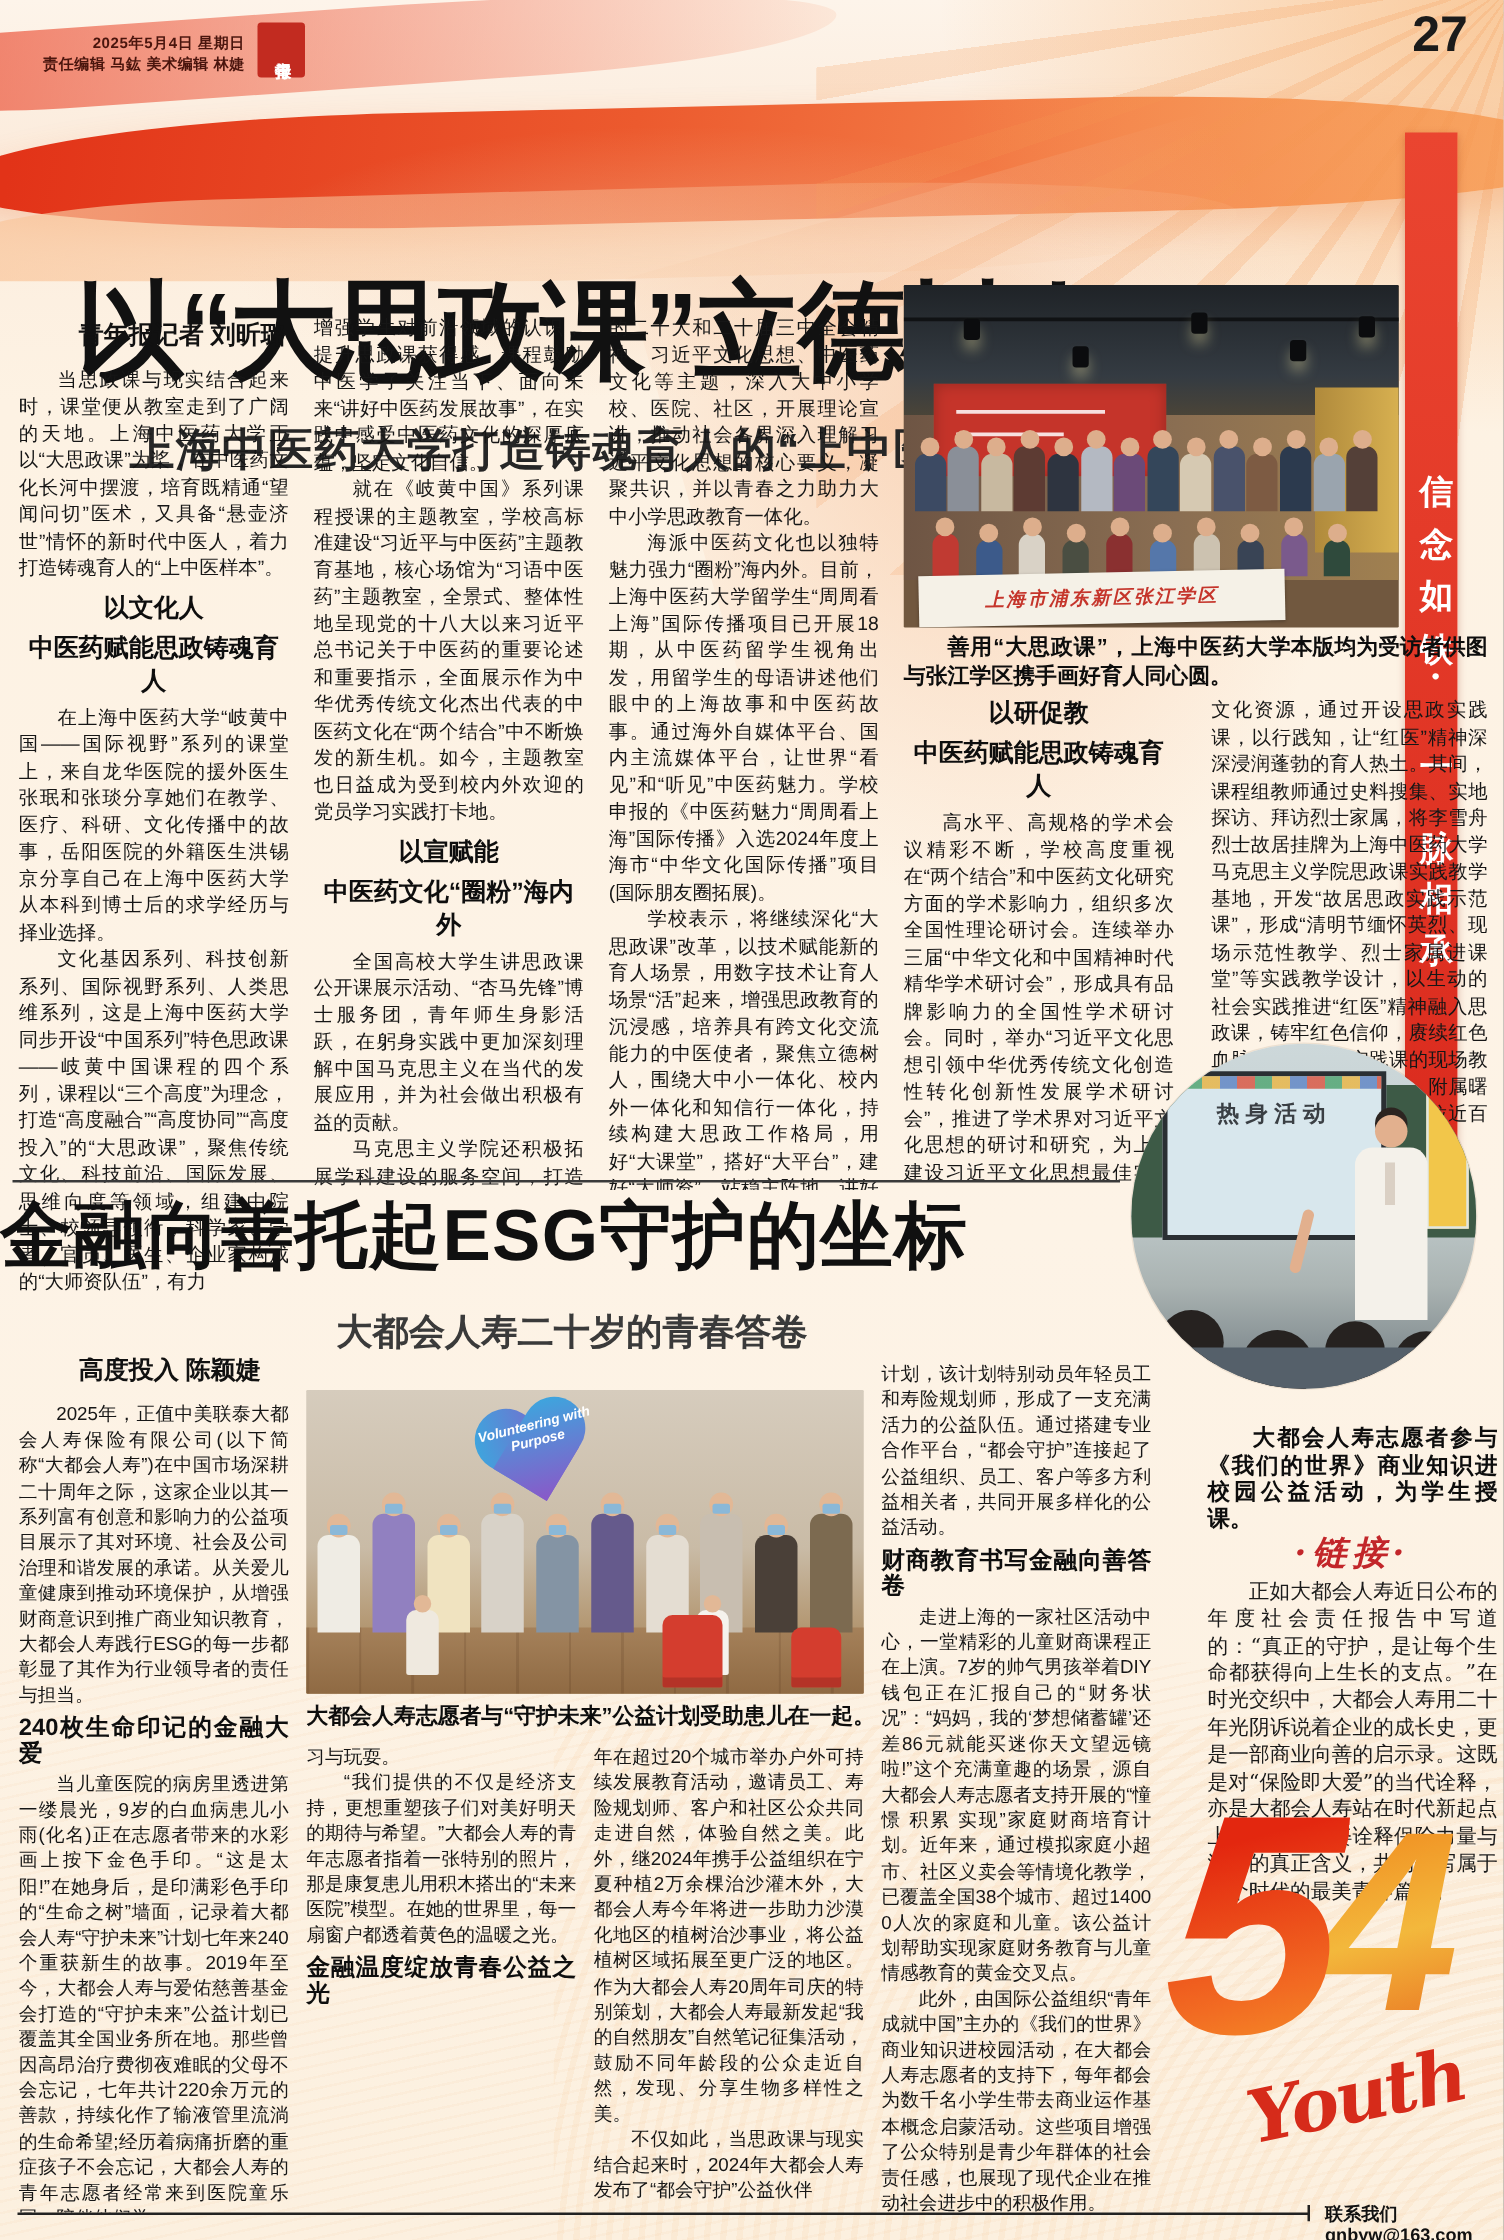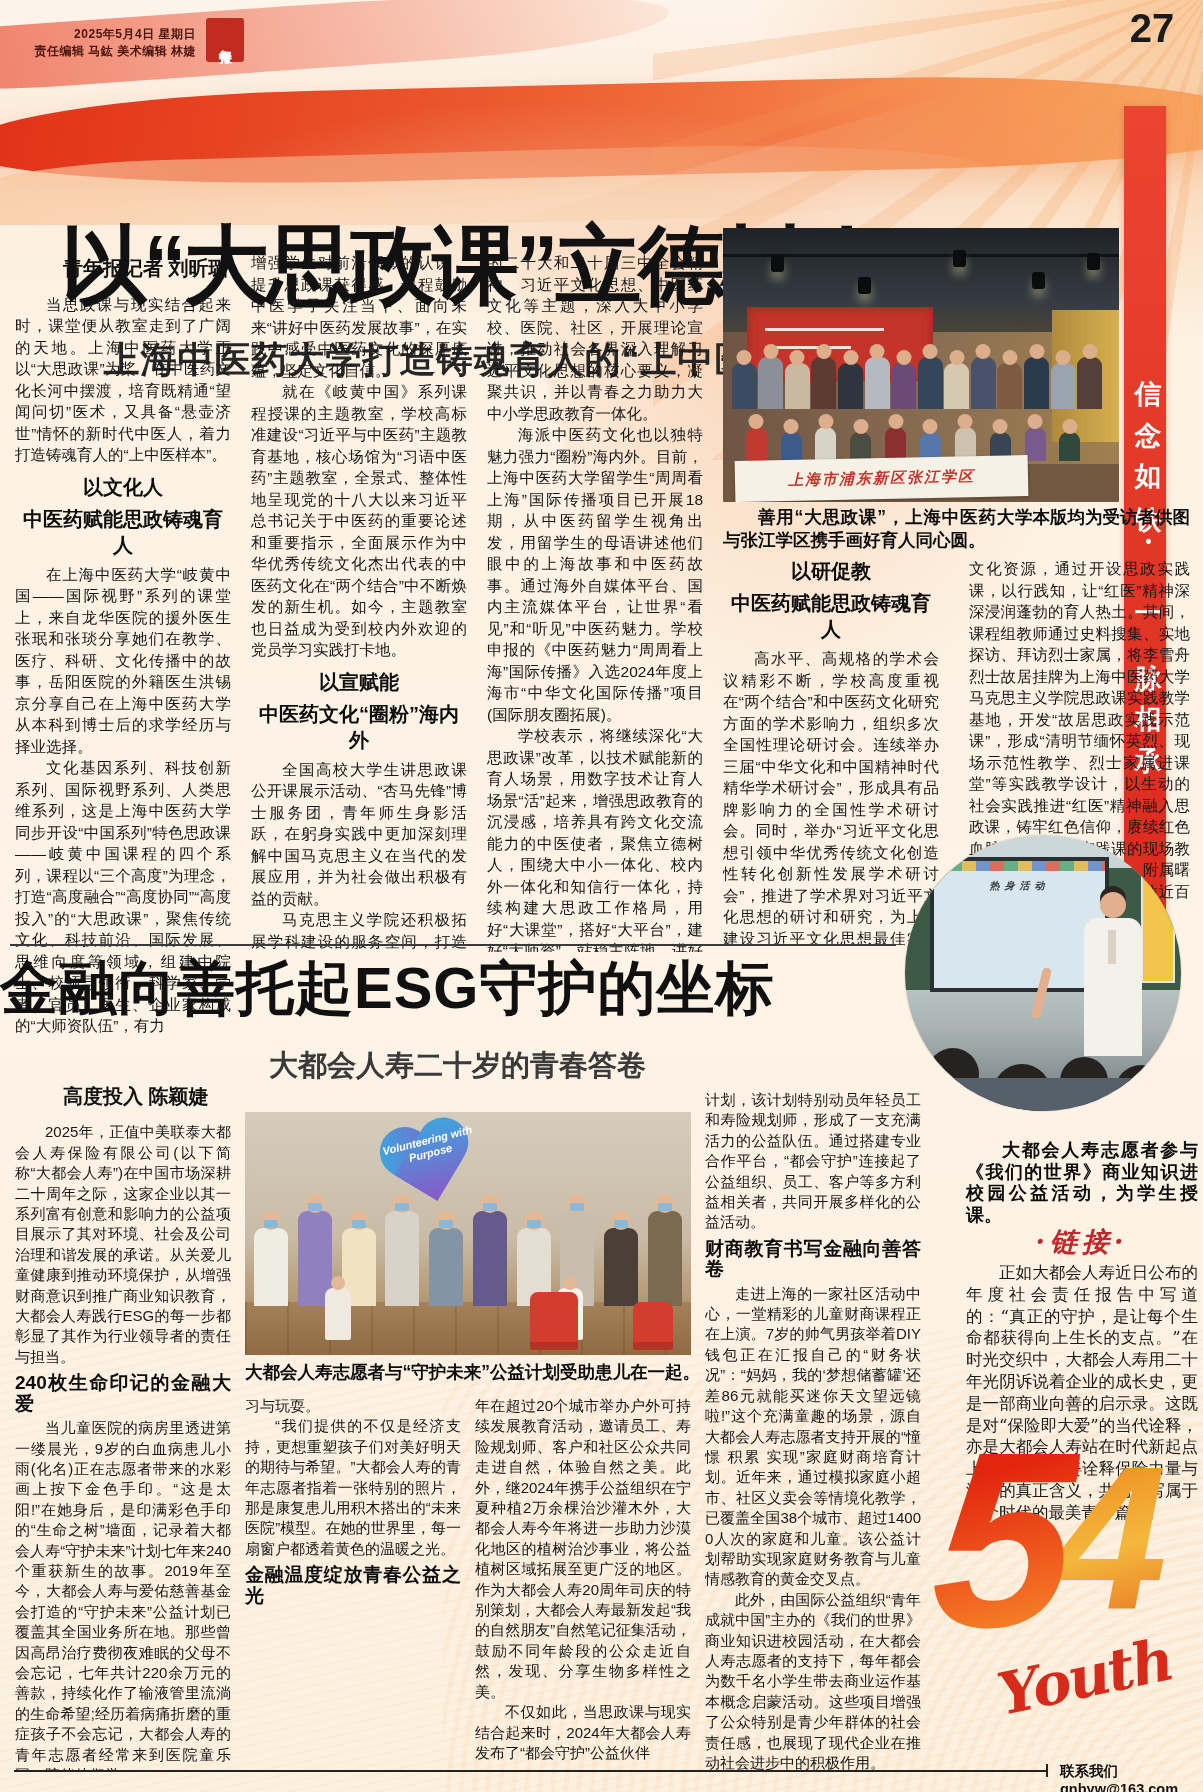--- a/index.html
+++ b/index.html
@@ -146,22 +146,22 @@
         white-space:nowrap;overflow:hidden;}
   
   .cphoto{left:905px;top:835px;width:276px;height:276px;border-radius:50%;overflow:hidden;
         background:linear-gradient(180deg,#cdd8da 0%,#c2cdce 45%,#aab3b2 70%,#6f7a80 100%);
         box-shadow:0 0 0 1px rgba(120,90,60,.12);}
   .cp-board{position:absolute;left:0;top:12%;width:100%;height:44%;background:#3d5a46;}
   .cp-screen{position:absolute;left:9%;top:8%;width:62%;height:46%;background:#d8e7ed;
         border:4px solid #2a2f33;display:flex;align-items:flex-start;justify-content:center;}
   .cp-screen-top{position:absolute;left:0;top:0;width:100%;height:10px;
         background:repeating-linear-gradient(90deg,#d94f3a 0 14px,#4aa06a 14px 28px,#e8b13c 28px 42px,#5a7fc0 42px 56px);opacity:.8;}
-  .cp-screen-text{margin-top:18px;font-family:"DejaVu Serif",serif;font-style:italic;font-weight:bold;
-        font-size:10px;letter-spacing:5px;color:#3a3f44;}
+  .cp-screen-text{margin-top:18px;font-family:"DejaVu Serif",serif;font-weight:bold;
+        font-size:18px;letter-spacing:5px;color:#3a3f44;}
   .cp-poster{position:absolute;right:2%;top:14%;width:11%;height:38%;background:#f2c64a;border:2px solid #e0e6e2;}
   .cp-teacher{position:absolute;right:14%;top:30%;width:21%;height:50%;background:#f4f1ea;border-radius:14px 14px 0 0;}
   .cp-teacher::before{content:"";position:absolute;top:-26px;left:50%;transform:translateX(-50%);
         width:26px;height:26px;border-radius:50%;background:#e2b08e;box-shadow:0 -6px 0 #2c2420;}
   .cp-teacher::after{content:"";position:absolute;top:12px;left:40%;width:8px;height:34px;background:#8a6e52;opacity:.25;}
   .cp-kid{position:absolute;border-radius:50%;background:#262220;}
   .cp-arm{position:absolute;width:9px;height:52px;background:#e2b08e;border-radius:5px;transform:rotate(14deg);}
   .cp-desk{position:absolute;left:0;bottom:0;width:100%;height:12%;background:#55606a;}
   .cap3{left:966px;top:1140px;width:232px;font-weight:bold;font-size:18px;line-height:21.5px;
         text-align:justify;text-indent:2em;color:#0d0d0d;word-break:break-all;}

